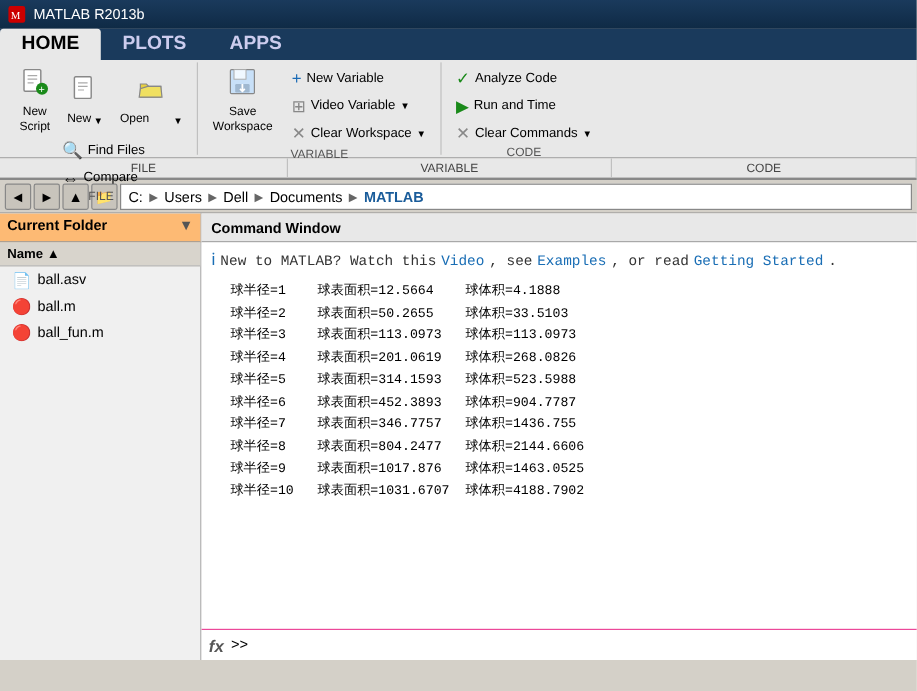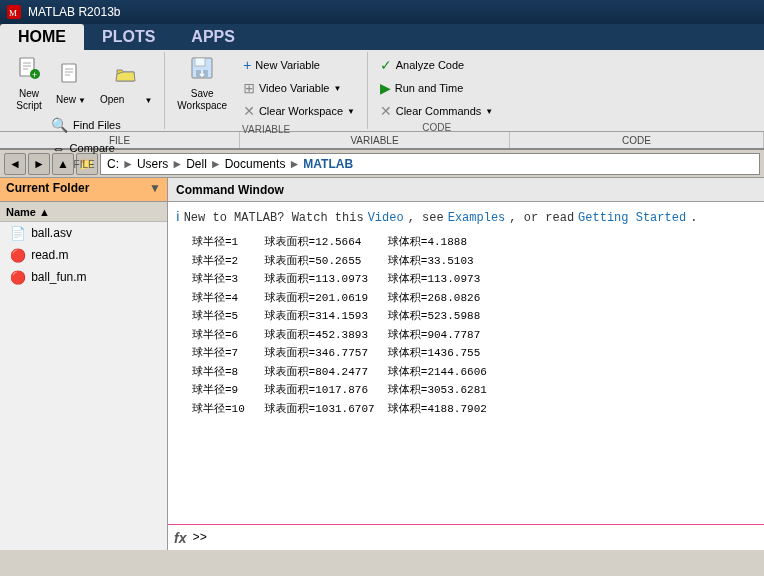--- a/index.html
+++ b/index.html
@@ -432,21 +432,21 @@
     </div>
     <div class="file-list-header">
       <span>Name ▲</span>
     </div>
     <div class="file-item">
       <span class="file-icon-asv">📄</span>
       <span>ball.asv</span>
     </div>
     <div class="file-item">
       <span class="file-icon-m">🔴</span>
-      <span>read.m</span>
+      <span>ball.m</span>
     </div>
     <div class="file-item">
       <span class="file-icon-m">🔴</span>
       <span>ball_fun.m</span>
     </div>
   </div>
 
   <div id="cmd-area">
     <div id="cmd-header">
       <span>Command Window</span>
@@ -464,21 +464,21 @@
       </div>
       <div id="output-lines">
           <div class="output-line">球半径=1    球表面积=12.5664    球体积=4.1888</div>
           <div class="output-line">球半径=2    球表面积=50.2655    球体积=33.5103</div>
           <div class="output-line">球半径=3    球表面积=113.0973   球体积=113.0973</div>
           <div class="output-line">球半径=4    球表面积=201.0619   球体积=268.0826</div>
           <div class="output-line">球半径=5    球表面积=314.1593   球体积=523.5988</div>
           <div class="output-line">球半径=6    球表面积=452.3893   球体积=904.7787</div>
           <div class="output-line">球半径=7    球表面积=346.7757   球体积=1436.755</div>
           <div class="output-line">球半径=8    球表面积=804.2477   球体积=2144.6606</div>
-          <div class="output-line">球半径=9    球表面积=1017.876   球体积=3053.6281</div>
+          <div class="output-line">球半径=9    球表面积=1017.876   球体积=1463.0525</div>
           <div class="output-line">球半径=10   球表面积=1031.6707  球体积=4188.7902</div>
         </div>
     </div>
     <div id="cmd-input-bar">
       <span class="fx-label">fx</span>
       <span class="prompt">&gt;&gt;</span>
       <input class="cmd-input" type="text" style="">
     </div>
   </div>
 </div>

